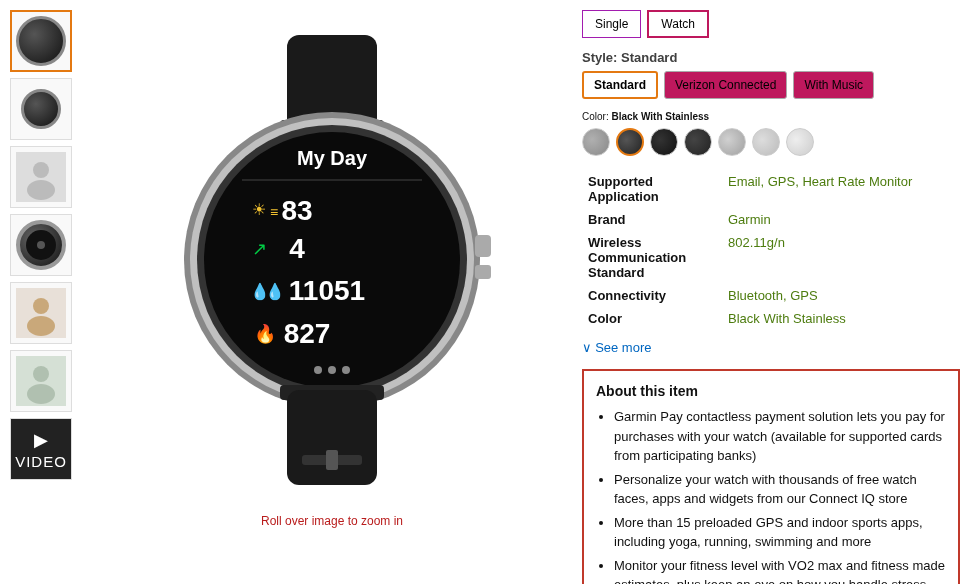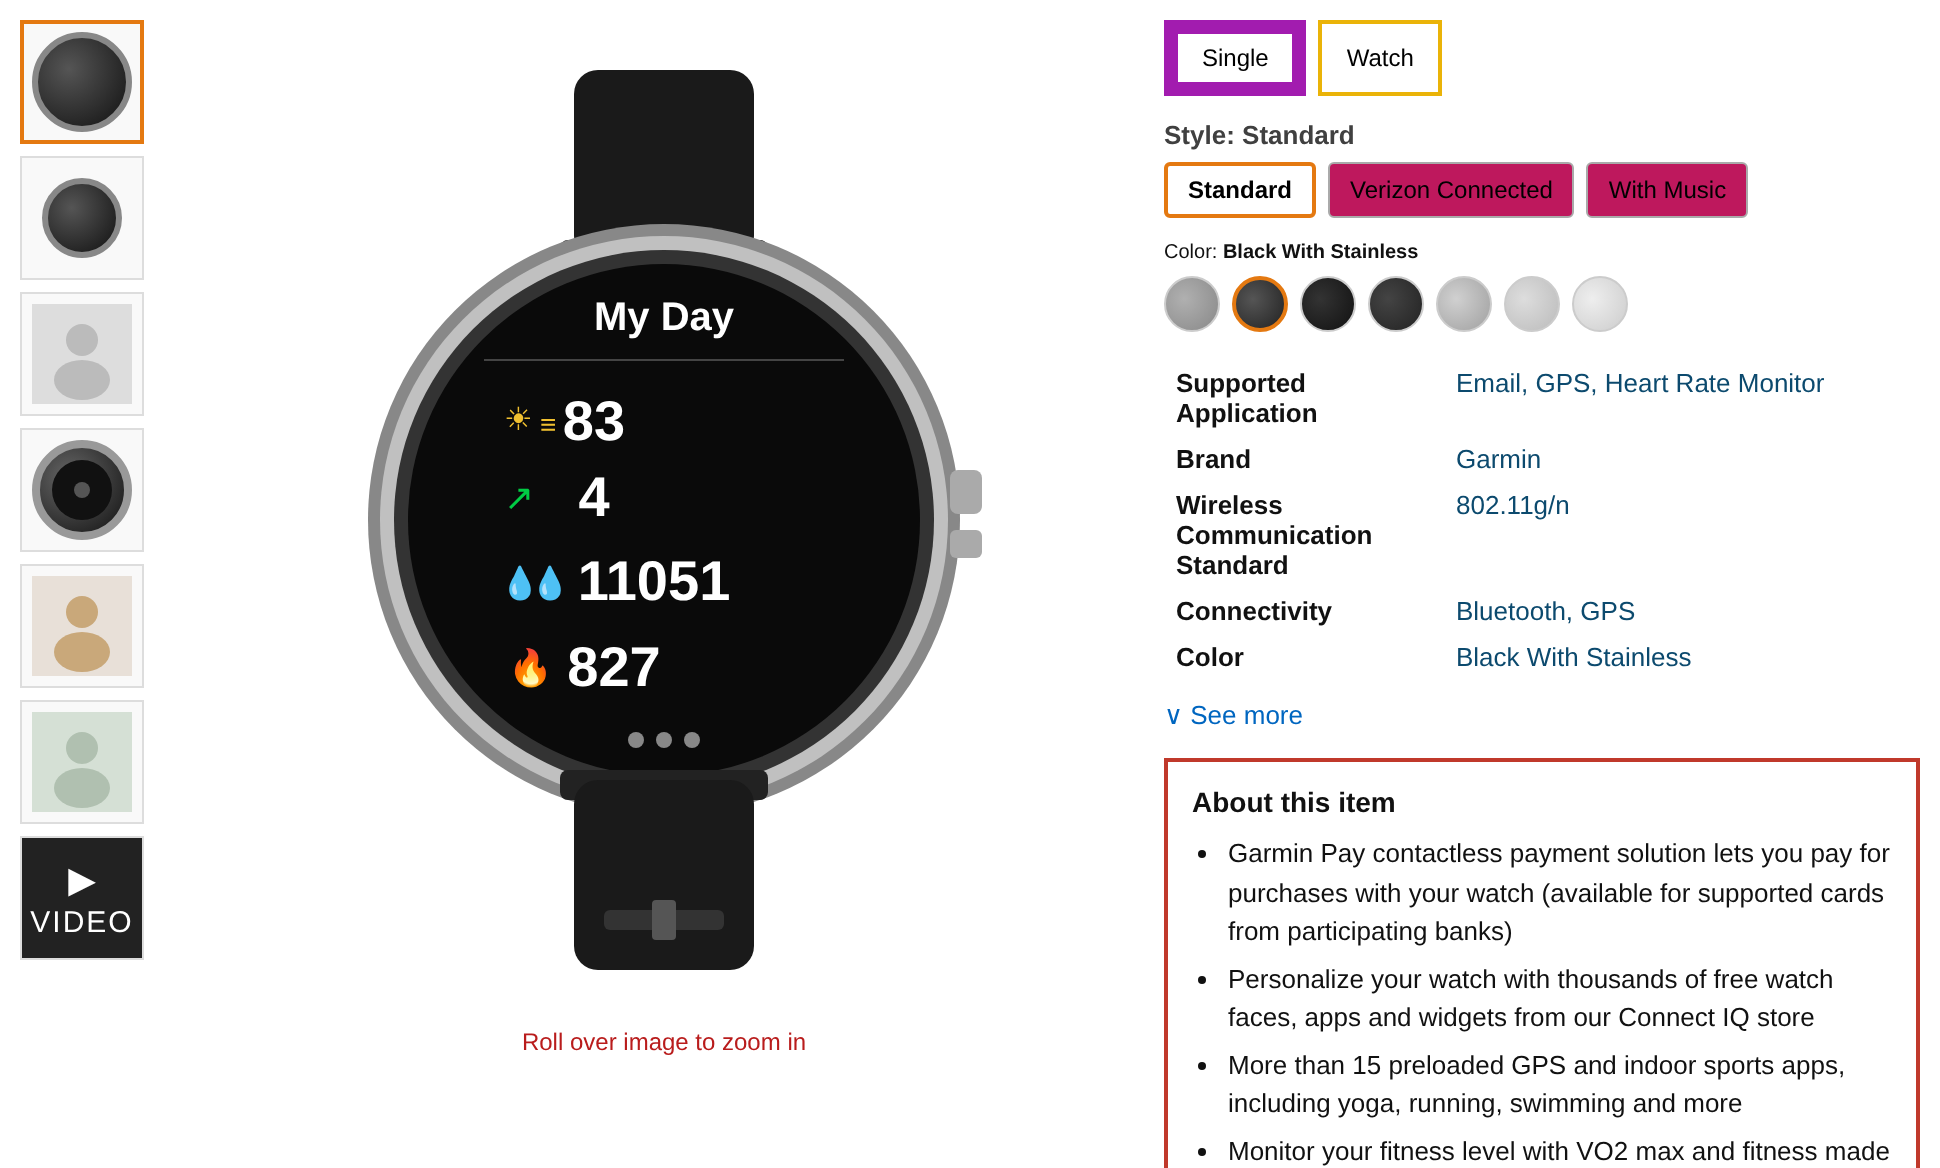--- a/index.html
+++ b/index.html
@@ -31,41 +31,41 @@
 
     
     .section-label { font-size: 13px; color: #404040; margin-bottom: 6px; }
     .section-label span { font-weight: bold; }
 
     .style-options { display: flex; gap: 6px; margin-bottom: 12px; }
     .style-btn { padding: 5px 10px; border: 1px solid #aaa; background: #be185d; font-size: 12px; cursor: pointer; border-radius: 3px; }
     .style-btn.active { border: 2px solid #e47911; background: #fff; font-weight: bold; }
 
     .format-options { display: flex; gap: 6px; margin-bottom: 12px; }
-    .format-btn { padding: 5px 12px; border: 7px solid #a21caf; background: #fff; font-size: 12px; cursor: pointer; }
-    .format-btn.active { border: 2px solid #eab308; }
+    .format-btn { padding: 5px 12px; border: 1px solid #a21caf; background: #fff; font-size: 12px; cursor: pointer; }
+    .format-btn.active { border: 2px solid #be185d; }
 
     .color-label { font-size: 10px; margin-bottom: 6px; }
     .color-label span { font-weight: bold; }
     .color-swatches { display: flex; gap: 6px; margin-bottom: 14px; }
     .swatch { width: 28px; height: 28px; border-radius: 50%; border: 1px solid #ccc; cursor: pointer; }
     .swatch.active { border: 2px solid #e47911; }
     .swatch-grey { background: radial-gradient(circle at 35% 40%, #b0b0b0, #888); }
     .swatch-black-stainless { background: radial-gradient(circle at 35% 40%, #555, #222); }
     .swatch-black { background: radial-gradient(circle at 35% 40%, #333, #111); }
     .swatch-slate { background: radial-gradient(circle at 35% 40%, #444, #222); }
     .swatch-silver { background: radial-gradient(circle at 35% 40%, #d0d0d0, #a0a0a0); }
     .swatch-light { background: radial-gradient(circle at 35% 40%, #ddd, #bbb); }
     .swatch-white { background: radial-gradient(circle at 35% 40%, #eee, #ccc); }
 
     
     .specs-table { width: 100%; border-collapse: collapse; margin-bottom: 10px; }
     .specs-table tr td { padding: 4px 6px; font-size: 13px; vertical-align: top; }
     .specs-table tr td:first-child { font-weight: bold; width: 140px; color: #111; }
-    .specs-table tr td:last-child { color: #0c4a6e; }
+    .specs-table tr td:last-child { color: #4d7c0f; }
 
     .see-more { color: #0066c0; font-size: 13px; cursor: pointer; margin-bottom: 14px; display: block; }
 
     
     .about-box { border: 2px solid #c0392b; padding: 12px; margin-bottom: 12px; }
     .about-title { font-weight: bold; font-size: 14px; margin-bottom: 8px; }
     .about-list { padding-left: 18px; }
     .about-list li { font-size: 13px; line-height: 1.5; margin-bottom: 4px; }
   </style>
 </head>

